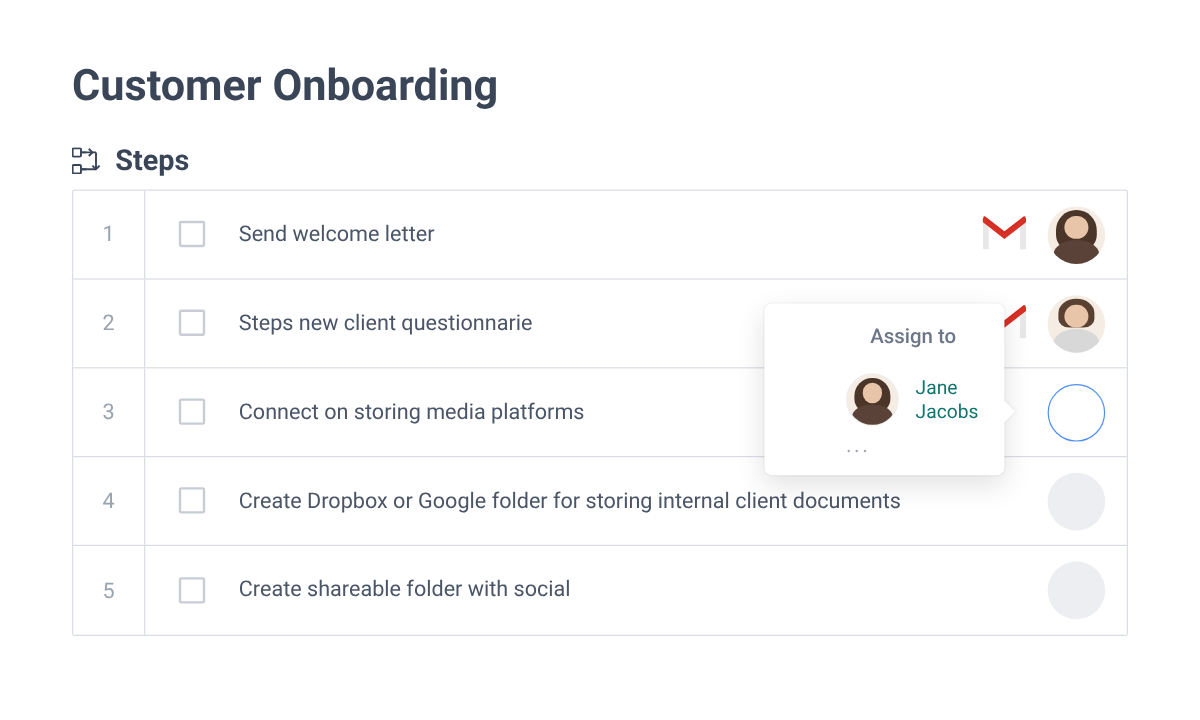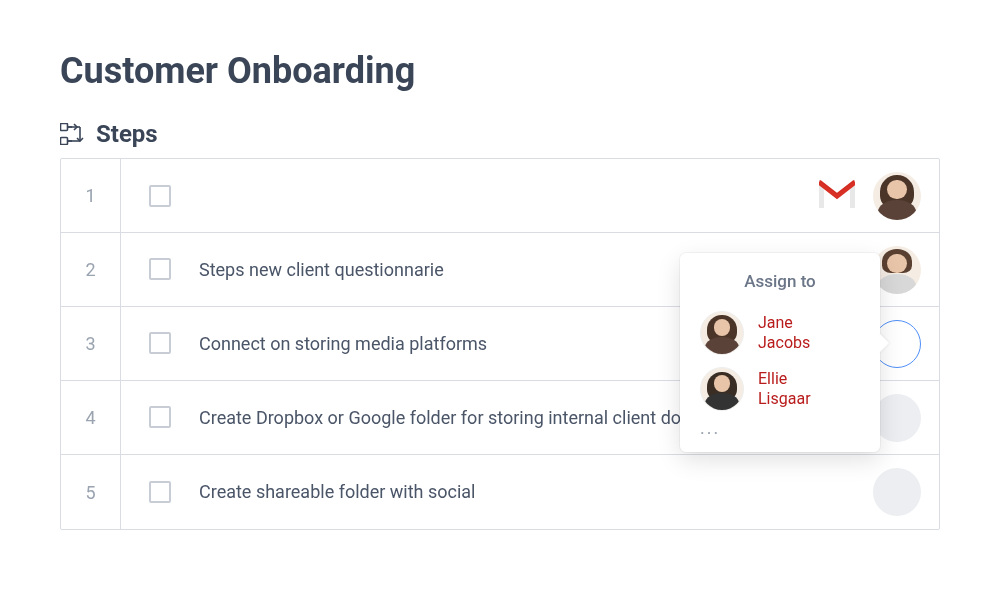--- a/index.html
+++ b/index.html
@@ -177,21 +177,21 @@
     width: 44px;
     height: 44px;
     border-radius: 50%;
     overflow: hidden;
     flex-shrink: 0;
     background: #f5ede4;
     border: 1px solid #eee;
   }
   .assign-name {
     font-size: 16px;
-    color: #b91c1c;
+    color: #0f766e;
     line-height: 1.2;
   }
   .assign-more {
     padding: 0 20px 6px 20px;
     font-size: 18px;
     color: #9aa3b0;
     letter-spacing: 2px;
   }
 </style>
 </head>
@@ -219,20 +219,21 @@
     </svg>
   </span>
   <h2 class="section-title">Steps</h2>
 </div>
 
 <div class="steps-table" id="steps-table">
     <div class="step-row">
       <div class="step-num-cell">1</div>
       <div class="step-main-cell">
         <div class="step-checkbox"></div>
+        <div class="step-label">Send welcome letter</div>
       </div>
       <div class="step-right">
         <span><svg class="gmail-icon" viewBox="0 0 36 28">
     <rect x="0" y="0" width="36" height="28" fill="#ffffff"></rect>
     <polygon points="0,0 0,28 5,28 5,10" fill="#e8e8e8"></polygon>
     <polygon points="36,0 36,28 31,28 31,10" fill="#e8e8e8"></polygon>
     <polyline points="0,2 18,16 36,2" stroke="#d93025" stroke-width="5" fill="none" stroke-linecap="butt"></polyline>
     <polyline points="0,0 18,14 36,0" stroke="#b3261e" stroke-width="1" fill="none" opacity="0.3"></polyline>
   </svg></span>
         <div class="avatar-slot avatar-filled">
@@ -292,38 +293,28 @@
       <div class="step-main-cell">
         <div class="step-checkbox"></div>
         <div class="step-label">Create shareable folder with social</div>
       </div>
       <div class="step-right">
         <div class="avatar-slot avatar-empty"></div>
       </div>
     </div>
   </div>
 
-<div class="assign-popover" id="assign-popover" style="display: block; position: absolute; left: 680px; top: 252.5px;">
+<div class="assign-popover" id="assign-popover" style="display: block; position: absolute; left: 637px; top: 252.5px; padding-left: 48px;">
   <div class="assign-title">Assign to</div>
   <div id="assign-list">
       <div class="assign-item">
         <div class="assign-avatar">
           <div class="avatar-inner-person av-jane">
     <div class="hair"></div>
     <div class="head"></div>
     <div class="body"></div>
   </div>
         </div>
         <div class="assign-name">Jane<br>Jacobs</div>
       </div>
-      <div class="assign-item">
-        <div class="assign-avatar">
-          <div class="avatar-inner-person av-ellie">
-    <div class="hair"></div>
-    <div class="head"></div>
-    <div class="body"></div>
-  </div>
-        </div>
-        <div class="assign-name">Ellie<br>Lisgaar</div>
-      </div>
     </div>
   <div class="assign-more">...</div>
 </div>
 
 </body></html>

